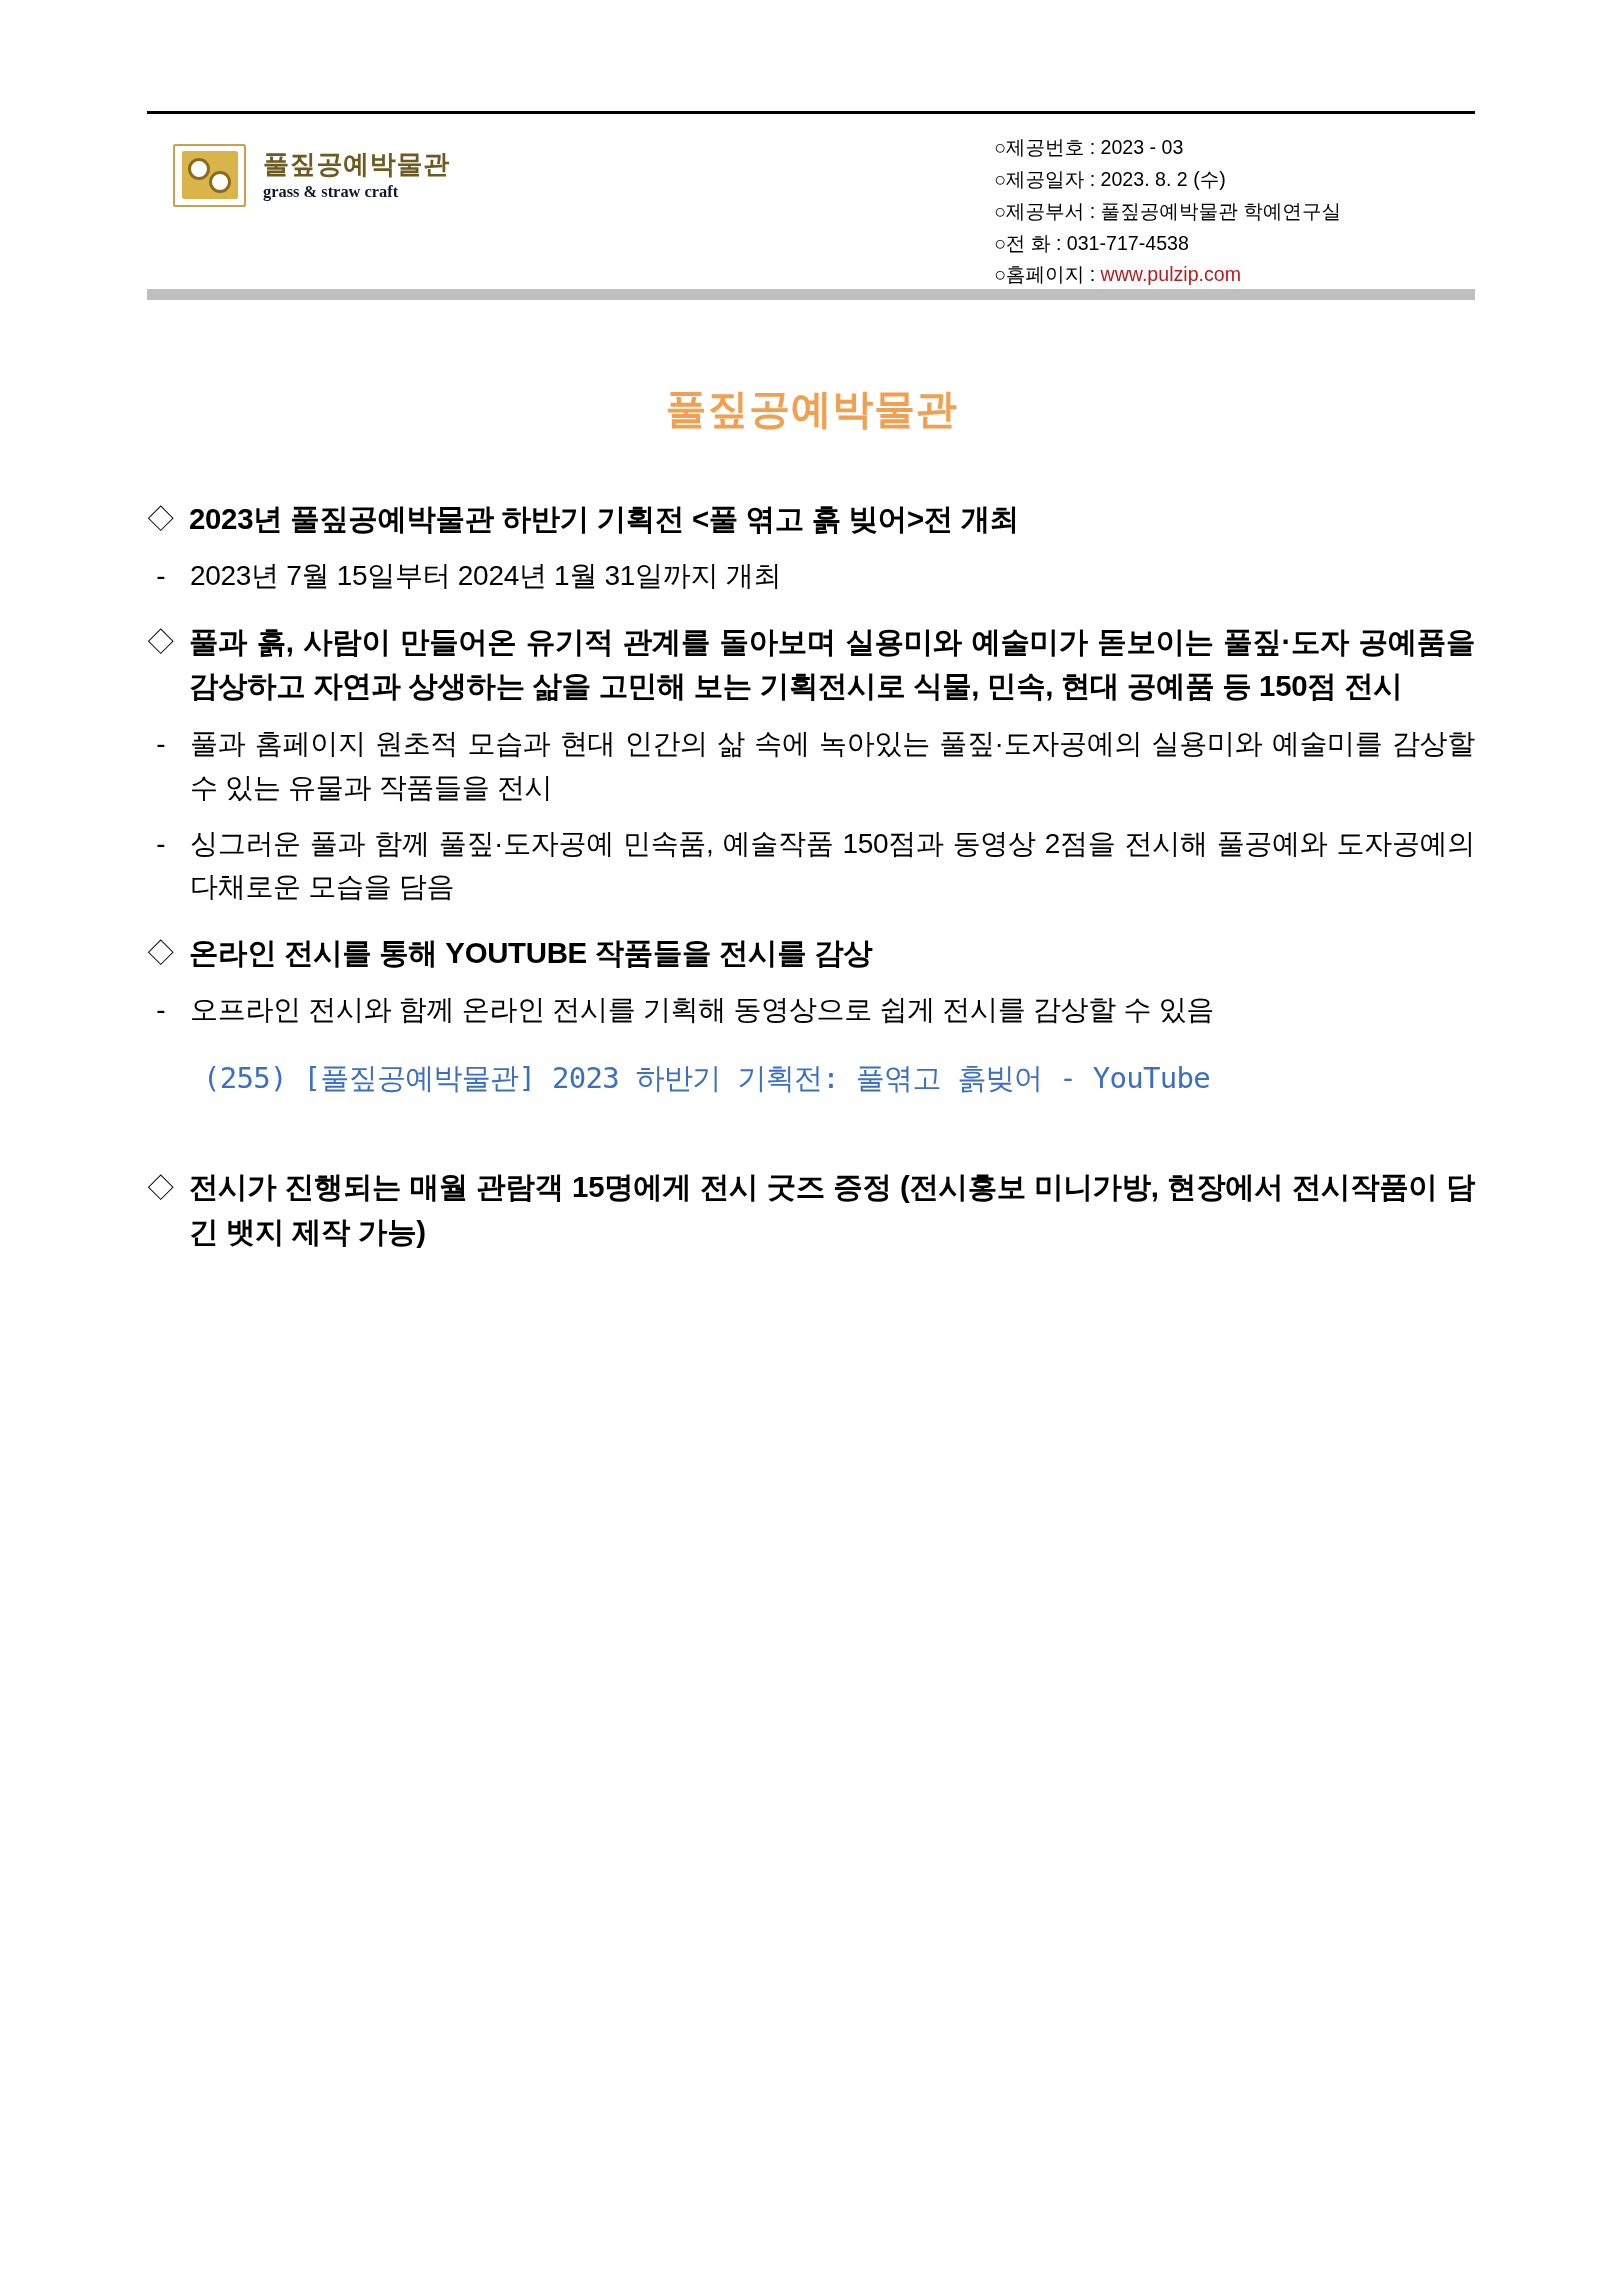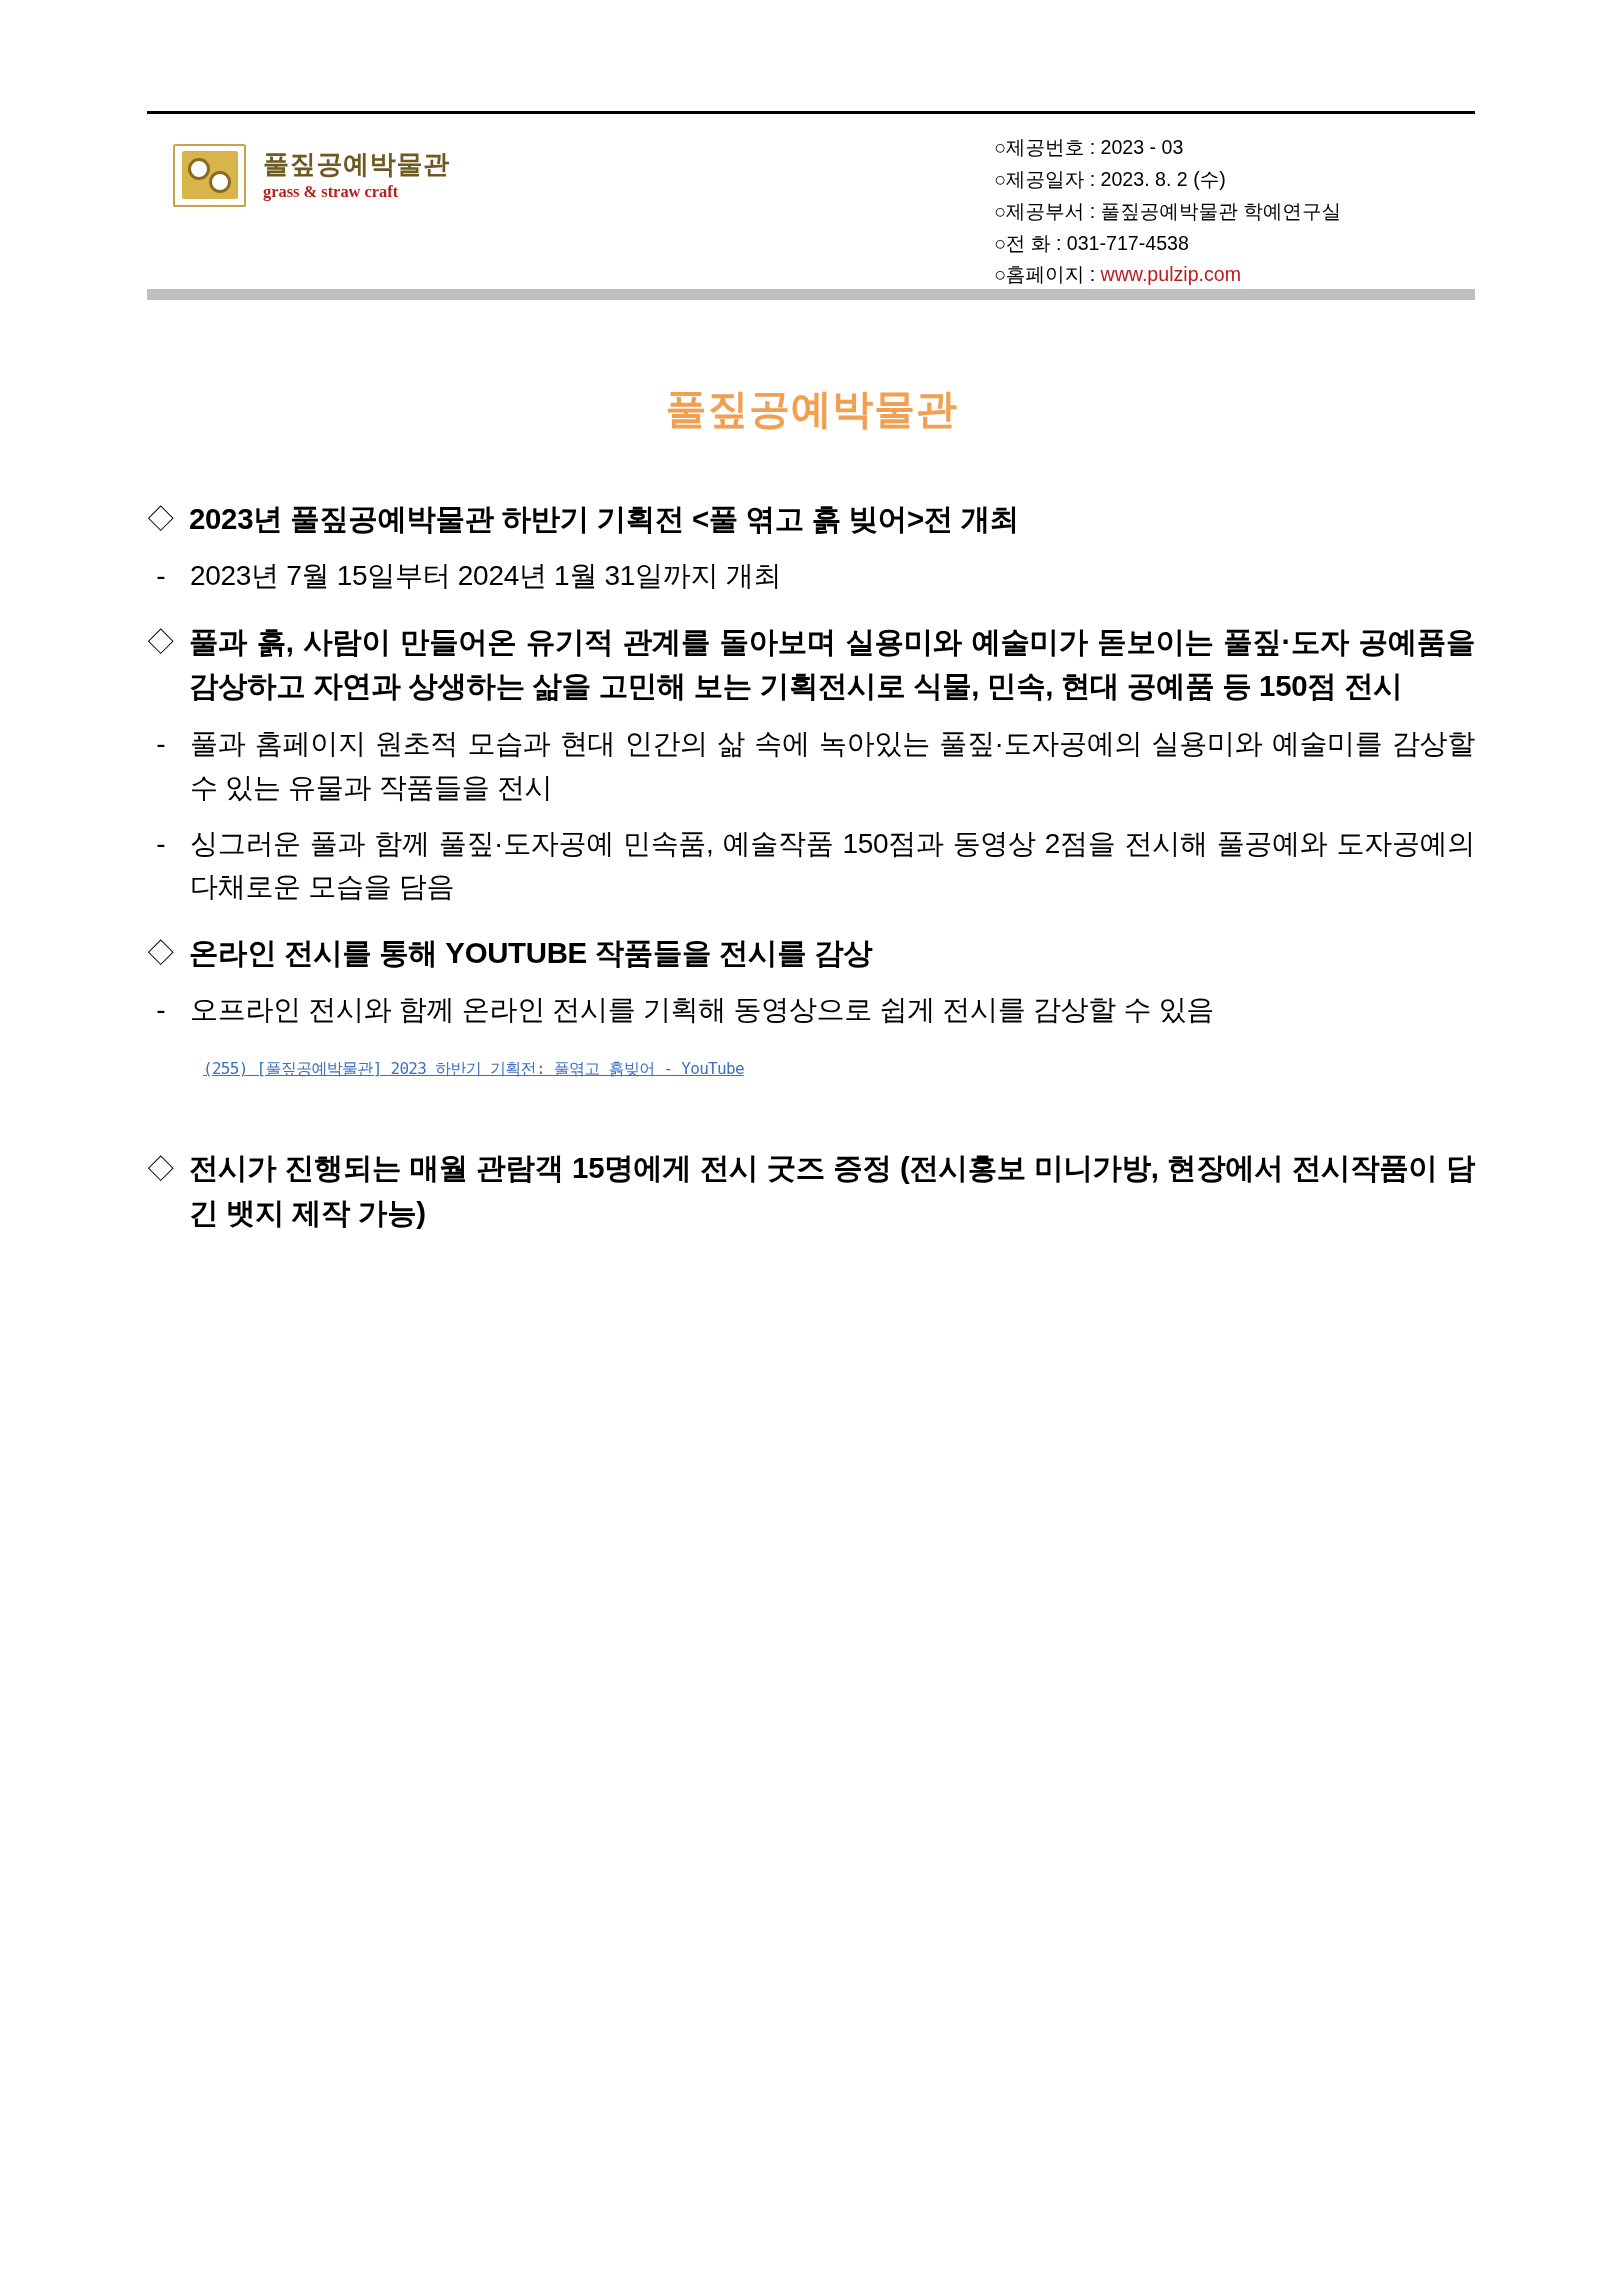--- a/index.html
+++ b/index.html
@@ -77,21 +77,21 @@
   }
   .logo-text .kr {
     font-size: 26px;
     font-weight: bold;
     color: #6e5a20;
     letter-spacing: 0.7px;
   }
   .logo-text .en {
     font-size: 16.4px;
     font-weight: bold;
-    color: #b91c1c;
+    color: #0f172a;
     font-family: "Liberation Serif", serif;
     margin-top: 3.9px;
   }
   .doc-title {
     position: absolute;
     left: 452px;
     top: 37px;
     font-size: 56px;
     font-weight: bold;
     letter-spacing: 9.2px;
@@ -173,23 +173,22 @@
     box-sizing: border-box;
   }
   .bullet-dash .txt {
     flex: 1;
     text-align: justify;
     text-justify: inter-character;
   }
   .link-line {
     margin-top: 27.5px;
     padding-left: 56px;
-    font-size: 16px;
+    font-size: 29px;
     color: #3b6fc4;
-    text-decoration: underline;
     font-family: "DejaVu Sans Mono", monospace;
     letter-spacing: -0.7px;
   }
   .gap-block { height: 44px; }
 </style>
 </head>
 <body>
 
 <div class="page">
 

